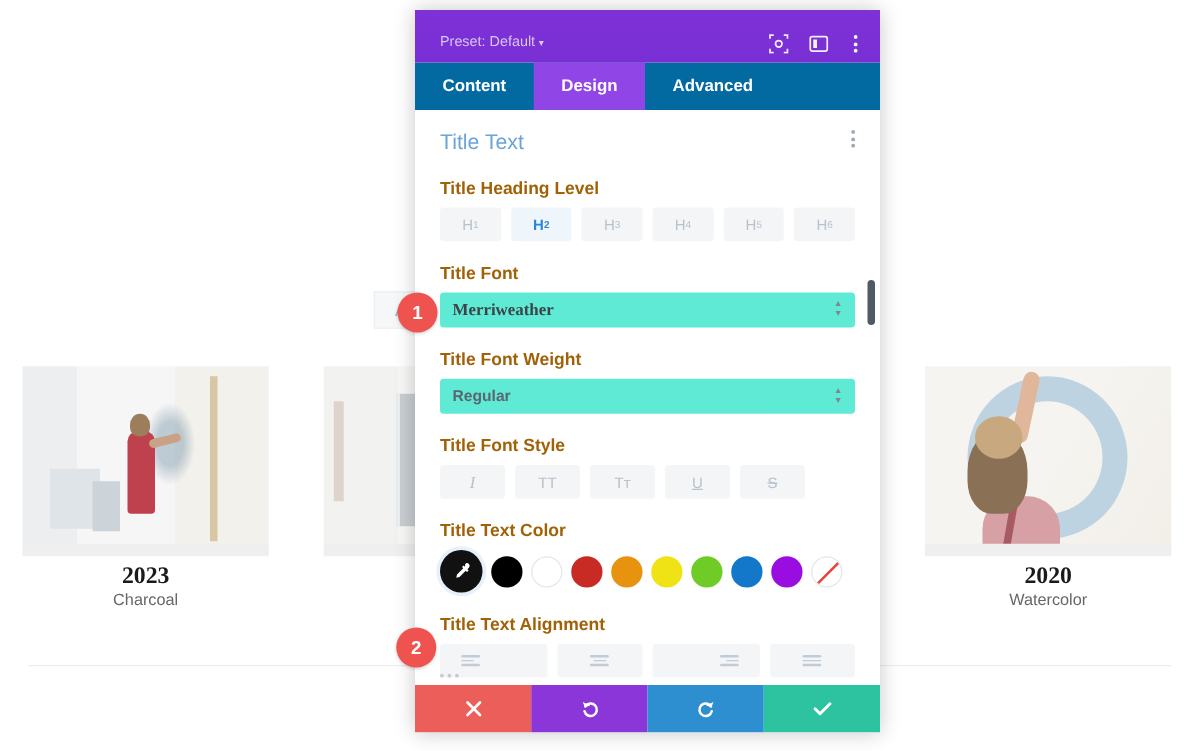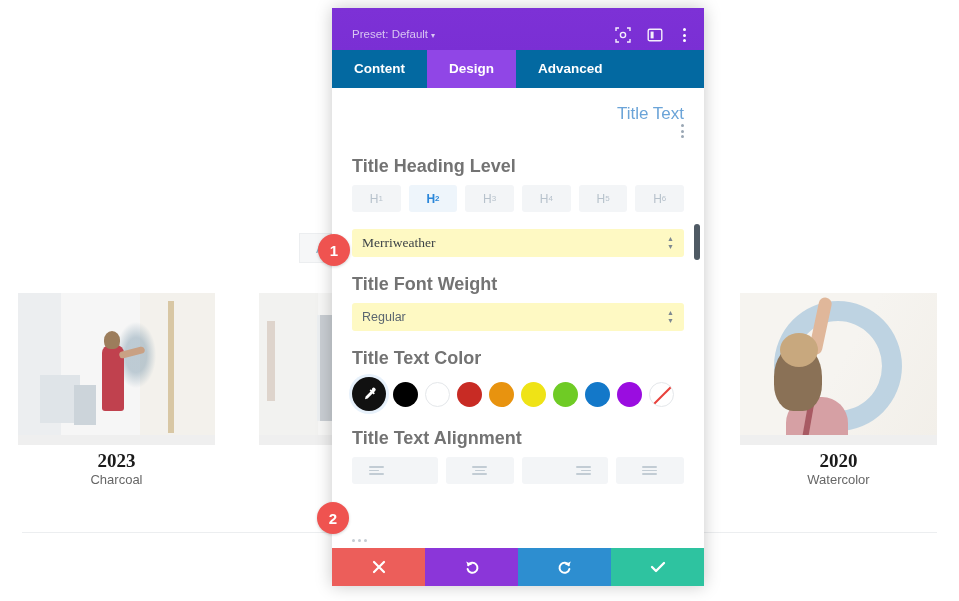--- a/index.html
+++ b/index.html
@@ -116,45 +116,44 @@
   .tab {
     padding: 11px 22px 12px 22px;
     color:#fff; font-size:13.5px; font-weight:bold; cursor:pointer;
   }
   .tab.active { background:#9046e6; }
 
   .modal-body { position:relative; flex:1 1 auto; overflow:hidden; background:#fff; }
   .body-inner { padding: 16px 20px 8px 20px; }
 
   .section-head {
-    display:flex; align-items:flex-end; justify-content:space-between;
+    display:flex; align-items:flex-start; justify-content:space-between;
     margin-bottom: 18px;
-    flex-direction: column;
   }
   .section-title { color:#6ba4d8; font-size:17px; }
   .section-kebab { display:flex; flex-direction:column; gap:2.5px; align-items:center; cursor:pointer; }
   .section-kebab i { display:block; width:3px; height:3px; border-radius:50%; background:#9aa7b4; }
 
   .field { margin-bottom: 17px; }
-  .field-label { font-size:18px; font-weight:bold; color:#737373; margin-bottom:8px; }
+  .field-label { font-size:14px; font-weight:bold; color:#a16207; margin-bottom:8px; }
 
   .btn-group { display:flex; gap:8px; }
   .opt-btn {
     flex:1; height:27px; border-radius:3px; background:#f3f5f7;
     display:flex; align-items:center; justify-content:center;
     font-size:12px; color:#b7c2cc; cursor:pointer; user-select:none;
   }
   .opt-btn.active { color:#2b87da; background:#eef5fb; font-weight:bold; }
   .opt-btn sub { font-size:8px; }
 
   .select-wrap { position:relative; }
   .select-box {
-    height:28px; background:#fef9c3; border-radius:3px;
+    height:28px; background:#5eead4; border-radius:3px;
     display:flex; align-items:center; padding:0 10px;
-    font-size:12.5px; color:#5b6670; cursor:pointer;
+    font-size:12.5px; color:#5b6670; cursor:pointer;font-weight:bold;
   }
   .select-box.serif { font-family:"Liberation Serif", serif; font-size:13.5px; color:#3d4347; }
   .select-arrows {
     position:absolute; right:10px; top:50%; transform:translateY(-50%);
     display:flex; flex-direction:column; gap:2px; align-items:center; color:#7d8891;
   }
   .select-arrows span { font-size:7px; line-height:6px; }
 
   .style-row { display:flex; gap:8px; }
   .style-btn {
@@ -356,40 +355,51 @@
                 <sub>5</sub>
               </div>
             <div class="opt-btn">
                 <span>H</span>
                 <sub>6</sub>
               </div>
           </div>
         </div>
 
         <div class="field">
+          <div class="field-label">Title Font</div>
           <div class="select-wrap">
             <div class="select-box serif">Merriweather</div>
             <span class="select-arrows">
                 <span>▲</span>
                 <span>▼</span>
               </span>
           </div>
         </div>
 
         <div class="field">
           <div class="field-label">Title Font Weight</div>
           <div class="select-wrap">
             <div class="select-box">Regular</div>
             <span class="select-arrows">
                 <span>▲</span>
                 <span>▼</span>
               </span>
           </div>
         </div>
 
+        <div class="field">
+          <div class="field-label">Title Font Style</div>
+          <div class="style-row">
+            <div class="style-btn italic">I</div>
+            <div class="style-btn">TT</div>
+            <div class="style-btn">Tт</div>
+            <div class="style-btn under">U</div>
+            <div class="style-btn strike">S</div>
+          </div>
+        </div>
 
         <div class="field">
           <div class="field-label">Title Text Color</div>
           <div class="swatch-row">
             <div class="picker-btn">
               <svg width="17" height="17" viewBox="0 0 17 17">
                 <path d="M11.2 2.2a2 2 0 0 1 2.9 2.9l-1.2 1.2 1 1-1.3 1.3-1-1-5 5-2.6.6.6-2.6 5-5-1-1L9.9 3.3l1 1z" fill="#ffffff"></path>
               </svg>
             </div>
             <div class="swatch" style="background:#000000"></div>

